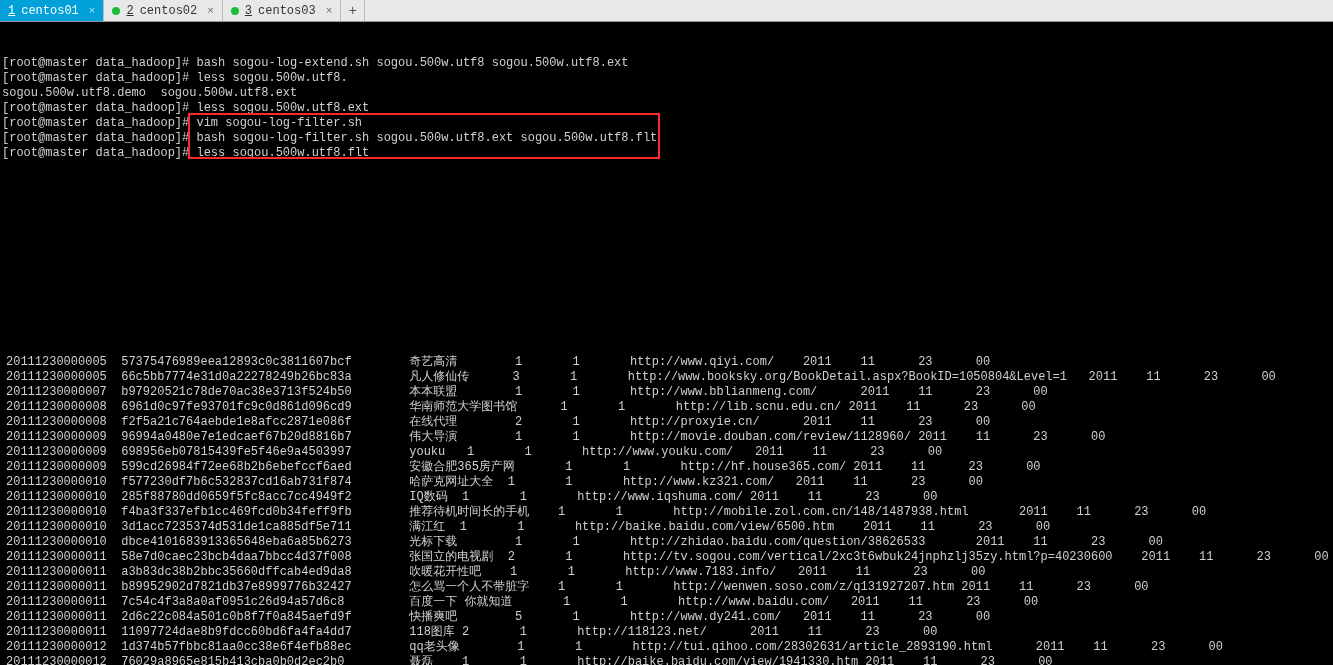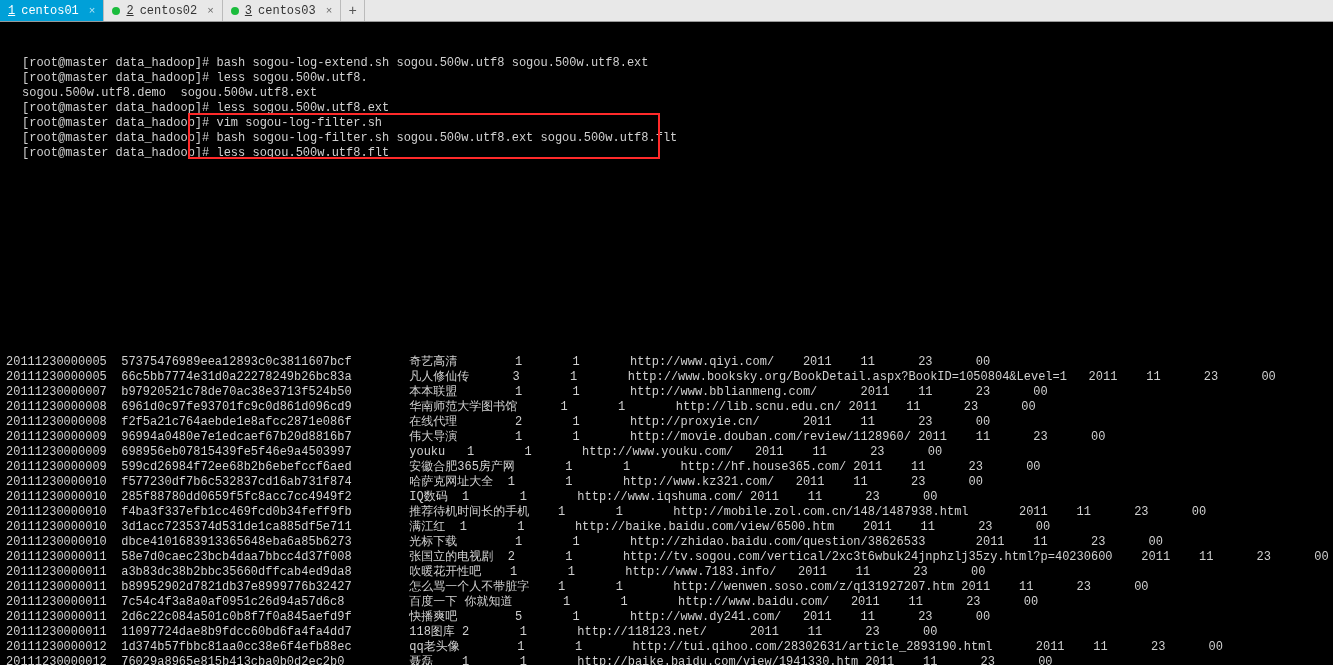--- a/index.html
+++ b/index.html
@@ -47,21 +47,21 @@
   .new-tab {
     width: 24px;
     display: flex;
     align-items: center;
     justify-content: center;
     color: #555;
     font-size: 14px;
     border-right: 1px solid #bbb;
   }
   .terminal {
-    padding: 4px 22px;
+    padding: 4px 2px;
     white-space: pre;
     line-height: 15px;
     position: relative;
   }
   .red-box {
     position: absolute;
     border: 2px solid #ff2a2a;
     pointer-events: none;
   }
   .data-rows {

